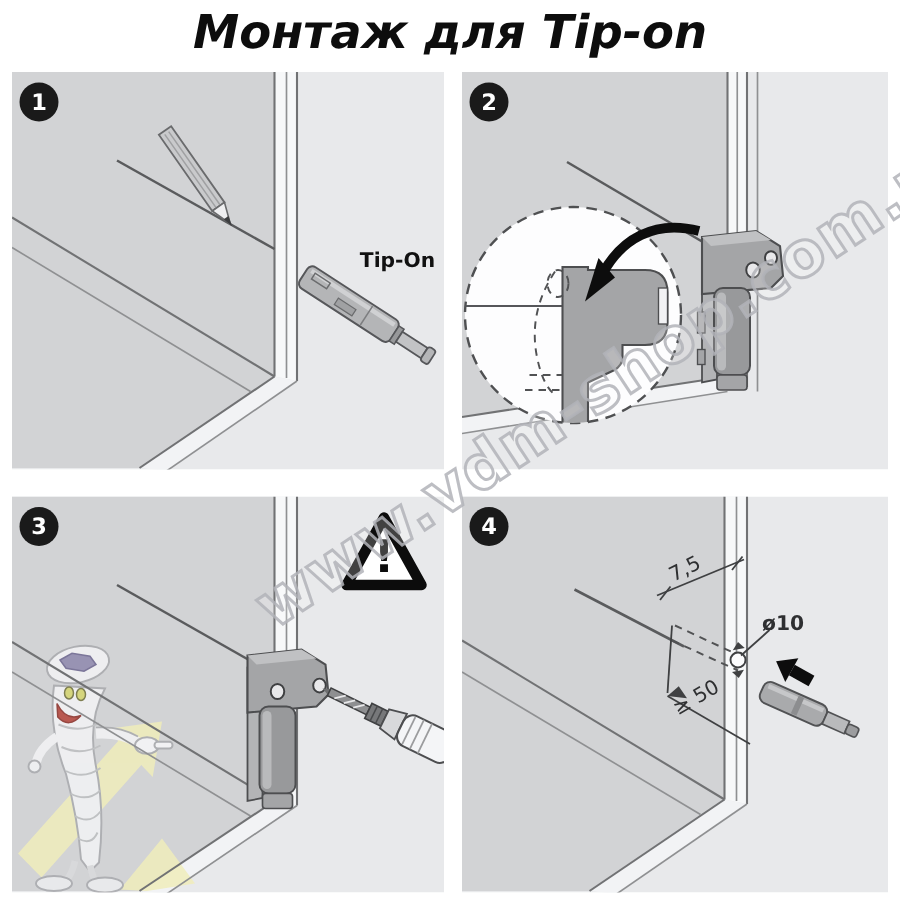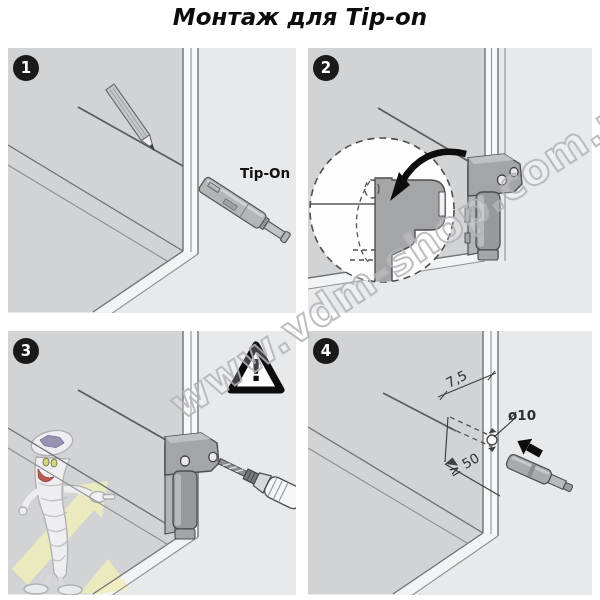--- a/index.html
+++ b/index.html
@@ -1,18 +1,18 @@
 <!DOCTYPE html>
 <html><head>
 <meta charset="utf-8">
 <style>
   html,body{margin:0;padding:0;background:#ffffff;width:600px;height:600px;overflow:hidden;}
   #stage{position:relative;width:600px;height:600px;font-family:"DejaVu Sans","Liberation Sans",sans-serif;}
   #title{position:absolute;top:4px;left:0;width:600px;text-align:center;
-         font-size:23px;font-weight:bold;font-style:italic;color:#0d0d0d;}
+         font-size:31px;font-weight:bold;font-style:italic;color:#0d0d0d;}
   .panel{position:absolute;}
   svg text{font-family:"DejaVu Sans","Liberation Sans",sans-serif;}
   .ln{stroke:#717274;stroke-width:1.4;fill:none;}
   .ln2{stroke:#8f9092;stroke-width:1.1;fill:none;}
   .mark{stroke:#5a5b5d;stroke-width:1.7;fill:none;}
   .dash{stroke:#515254;stroke-width:1.3;fill:none;stroke-dasharray:5 4;}
   .dim{stroke:#3f4042;stroke-width:1.2;fill:none;}
   .dimtxt{font-size:13.5px;fill:#2e2f31;}
   .badge-num{font-size:15px;font-weight:bold;}
   #watermark{position:absolute;left:163px;top:391px;transform-origin:0 0;

